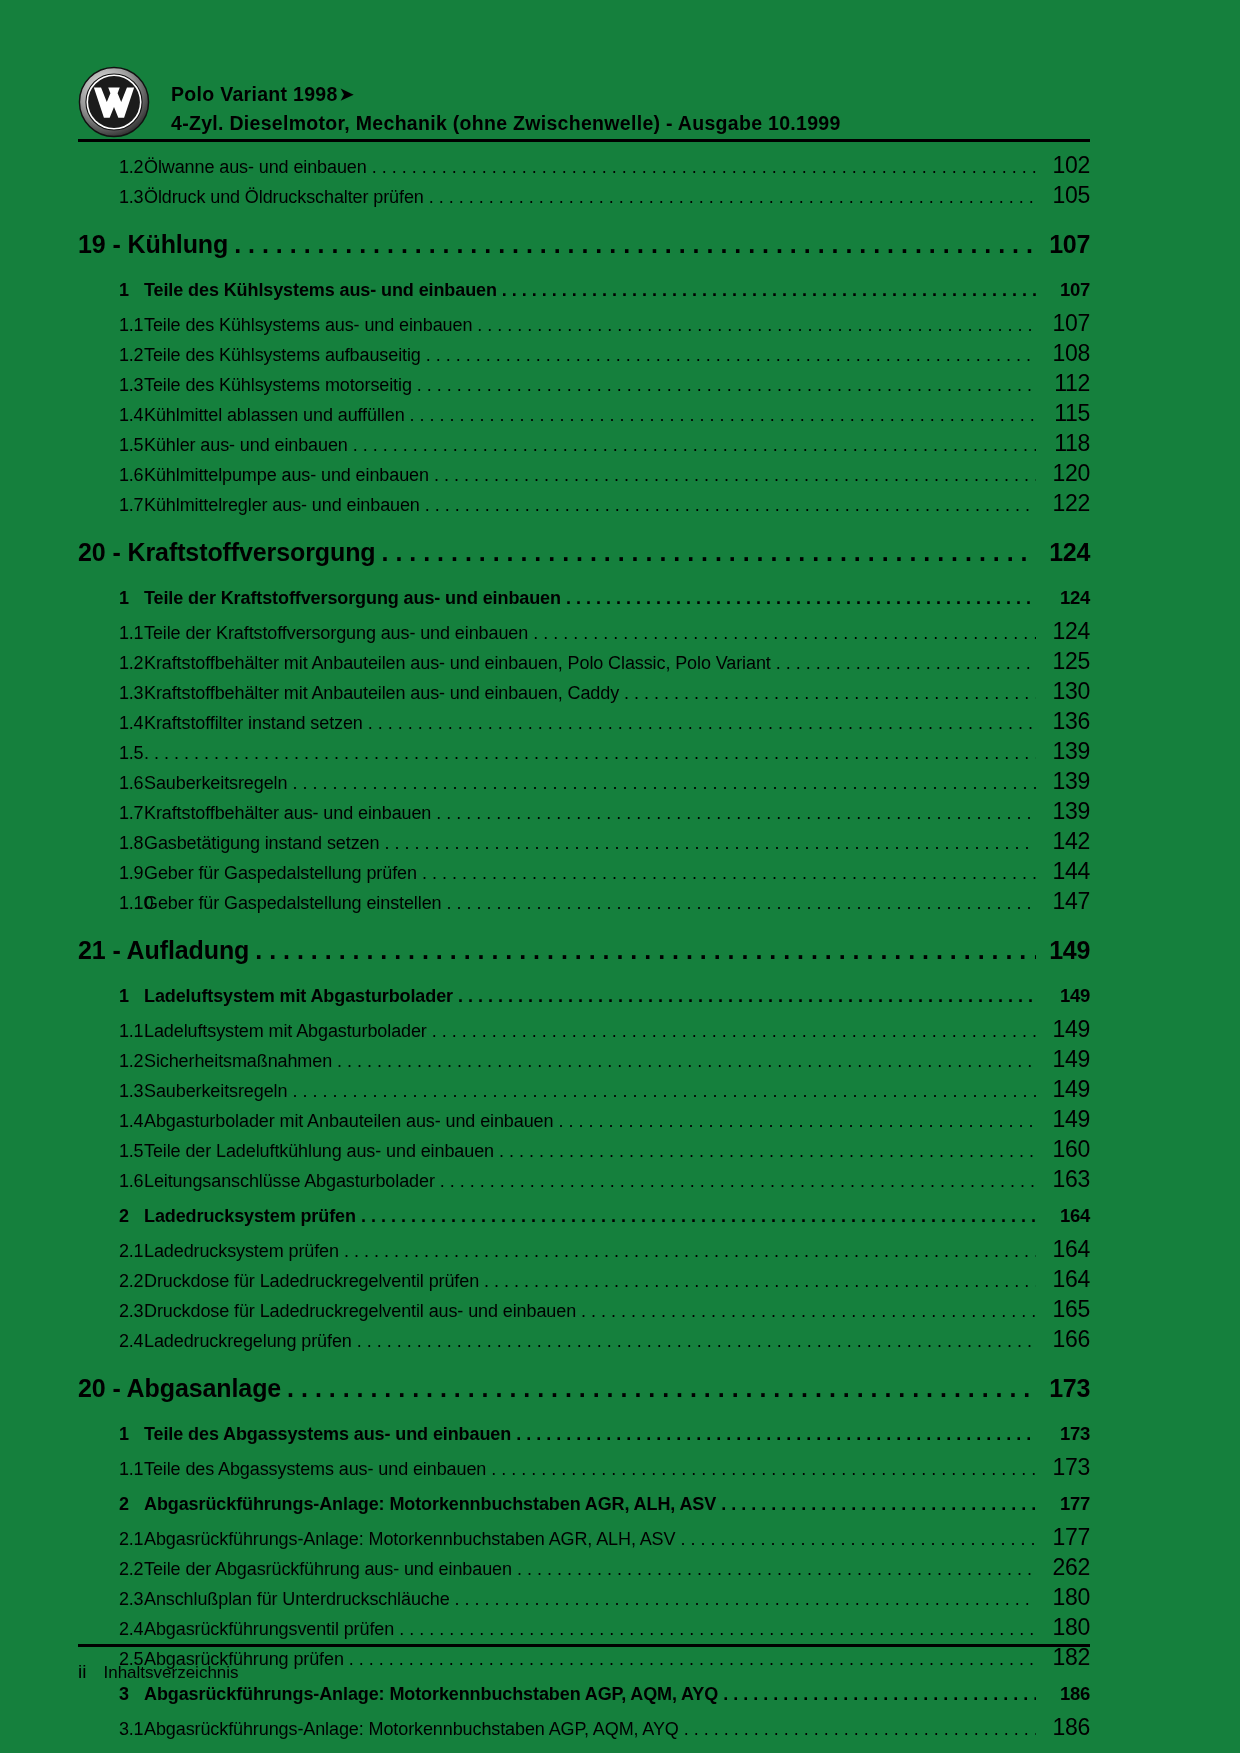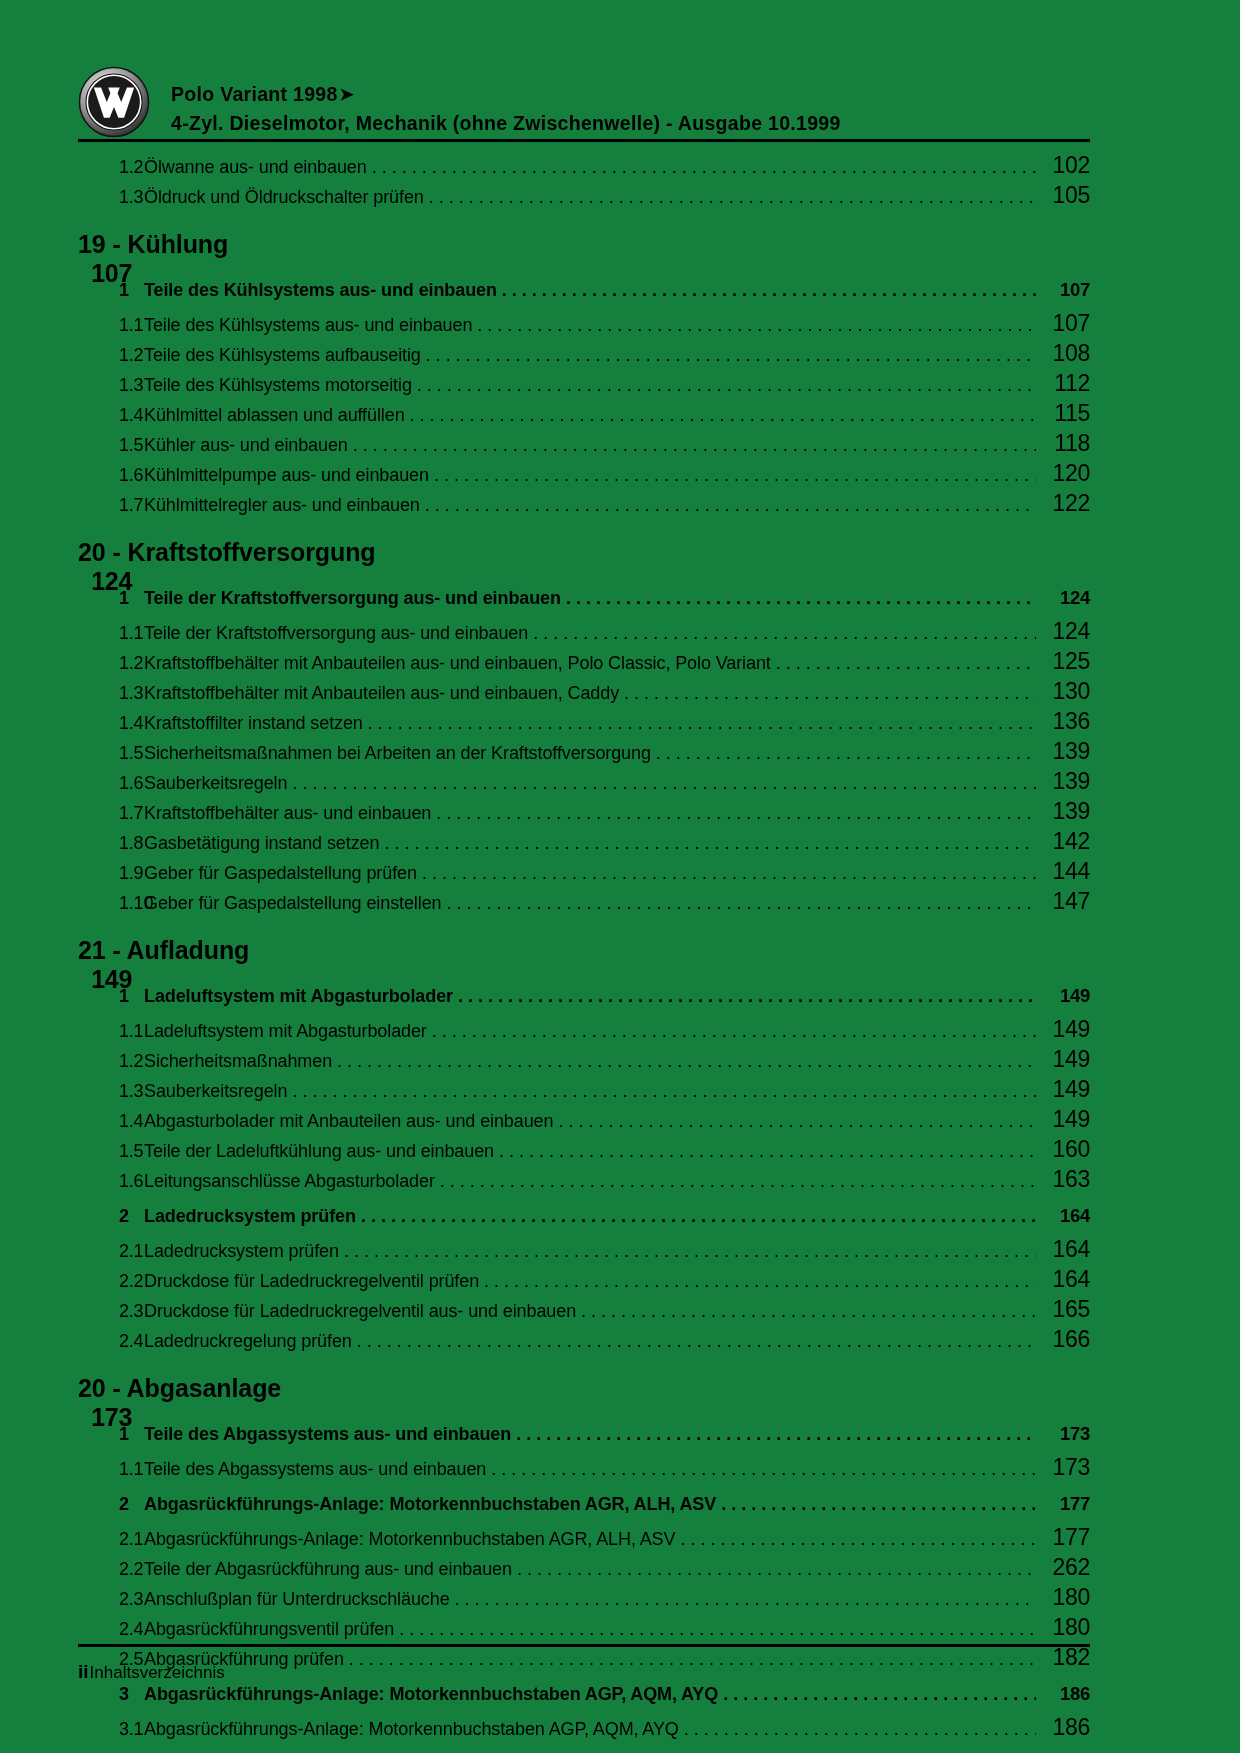--- a/index.html
+++ b/index.html
@@ -77,21 +77,20 @@
   }
 
   
   .row.chapter {
     font-size: 25px;
     font-weight: bold;
     height: 40px;
     margin-top: 18px;
     margin-bottom: 4px;
     letter-spacing: -0.2px;
-    flex-direction: column;
   }
   .row.chapter .num {
     width: 0px;
   }
   .row.chapter .title {
     padding-right: 6px;
   }
   .row.chapter .pages {
     font-size: 25px;
     font-weight: bold;
@@ -159,23 +158,23 @@
     background: #000;
   }
   .footer {
     position: absolute;
     left: 78px;
     top: 1661px;
     font-size: 17px;
     white-space: nowrap;
   }
   .footer .pagenum {
-    font-weight: bold;
+    font-weight: normal;
     font-size: 19px;
-    padding-right: 1px;
+    padding-right: 17px;
   }
   .footer .flabel {
     font-size: 17px;
   }
 </style>
 </head>
 <body>
 
 <div class="page">
 
@@ -304,21 +303,20 @@
         <span class="pages">130</span>
       </div>
       <div class="row sub">
         <span class="num">1.4</span>
         <span class="title">Kraftstoffilter instand setzen</span>
         <span class="leader"></span>
         <span class="pages">136</span>
       </div>
       <div class="row sub">
         <span class="num">1.5</span>
-        <span class="title">Sicherheitsmaßnahmen bei Arbeiten an der Kraftstoffversorgung</span>
         <span class="leader"></span>
         <span class="pages">139</span>
       </div>
       <div class="row sub">
         <span class="num">1.6</span>
         <span class="title">Sauberkeitsregeln</span>
         <span class="leader"></span>
         <span class="pages">139</span>
       </div>
       <div class="row sub">

